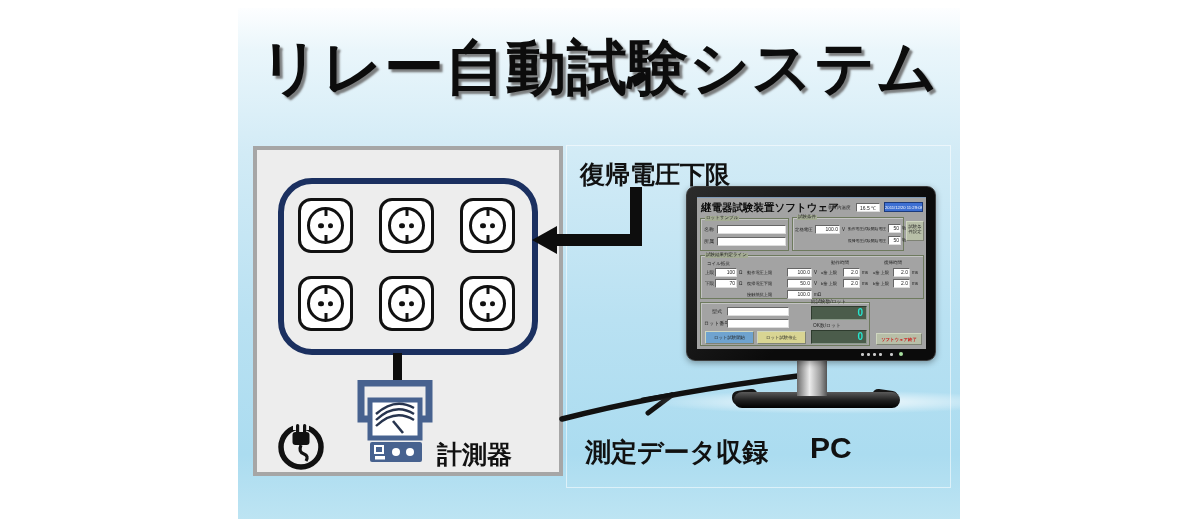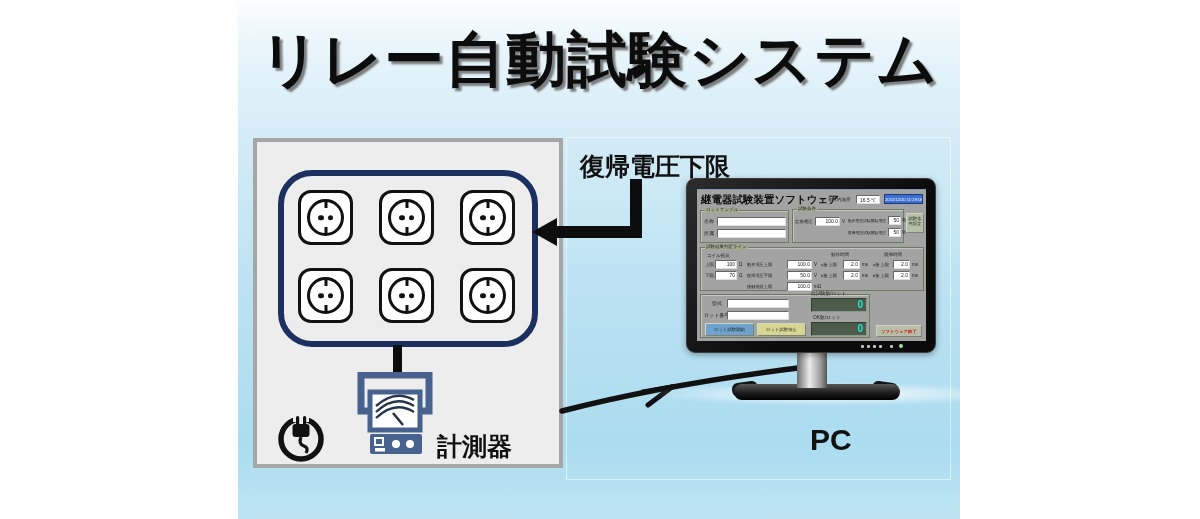--- a/index.html
+++ b/index.html
@@ -1,18 +1,18 @@
 <!DOCTYPE html>
 <html><head>
 <meta charset="utf-8">
 <style>
   html,body{margin:0;padding:0;}
   body{width:1200px;height:519px;background:#ffffff;position:relative;overflow:hidden;
        font-family:"Liberation Sans", sans-serif;}
-  .stage{position:absolute;left:0;top:0;width:1200px;height:492px;}
+  .stage{position:absolute;left:0;top:8px;width:1200px;height:492px;}
   .panel{position:absolute;left:238px;top:0;width:722px;height:519px;
          background:linear-gradient(180deg,#fdfeff 0%,#eaf6fb 8%,#d2ebf6 28%,#b9e1f2 60%,#abdcf0 86%,#bfe5f3 100%);}
   .main-title{position:absolute;left:238px;top:20px;width:722px;text-align:center;
          font-size:60px;font-weight:bold;color:#0c0c0c;letter-spacing:1px;
          text-shadow:3px 3px 2px rgba(105,105,105,0.85);white-space:nowrap;}
   .faint-frame{position:absolute;left:566px;top:137px;width:383px;height:341px;
          border:1px solid rgba(255,255,255,0.55);}
   
   .device-box{position:absolute;left:253px;top:138px;width:310px;height:330px;box-sizing:border-box;
          background:#ededed;border:4px solid #a6a6a6;}
@@ -168,20 +168,21 @@
   <div class="arrow-shaft-v"></div>
   <div class="arrow-shaft-h"></div>
   <div class="arrow-head"></div>
 
   <svg class="cable-svg">
     <path d="M562,411 C620,396 700,380 806,367" fill="none" stroke="#111" stroke-width="5.5" stroke-linecap="round"></path>
     <path d="M672,387 L643,392" fill="none" stroke="#111" stroke-width="5" stroke-linecap="round"></path>
     <path d="M672,387 L648,405" fill="none" stroke="#111" stroke-width="5" stroke-linecap="round"></path>
   </svg>
 
+  <div class="lbl lbl-record">測定データ収録</div>
   <div class="lbl lbl-pc">PC</div>
 
   <div class="mon-shadow"></div>
   <div class="mon-base-cap cap-l"></div>
   <div class="mon-base-cap cap-r"></div>
   <div class="mon-base"></div>
   <div class="mon-neck"></div>
   <div class="mon-bezel"></div>
   <span class="bezel-dot" style="left:861px;"></span>
   <span class="bezel-dot" style="left:867px;"></span>

